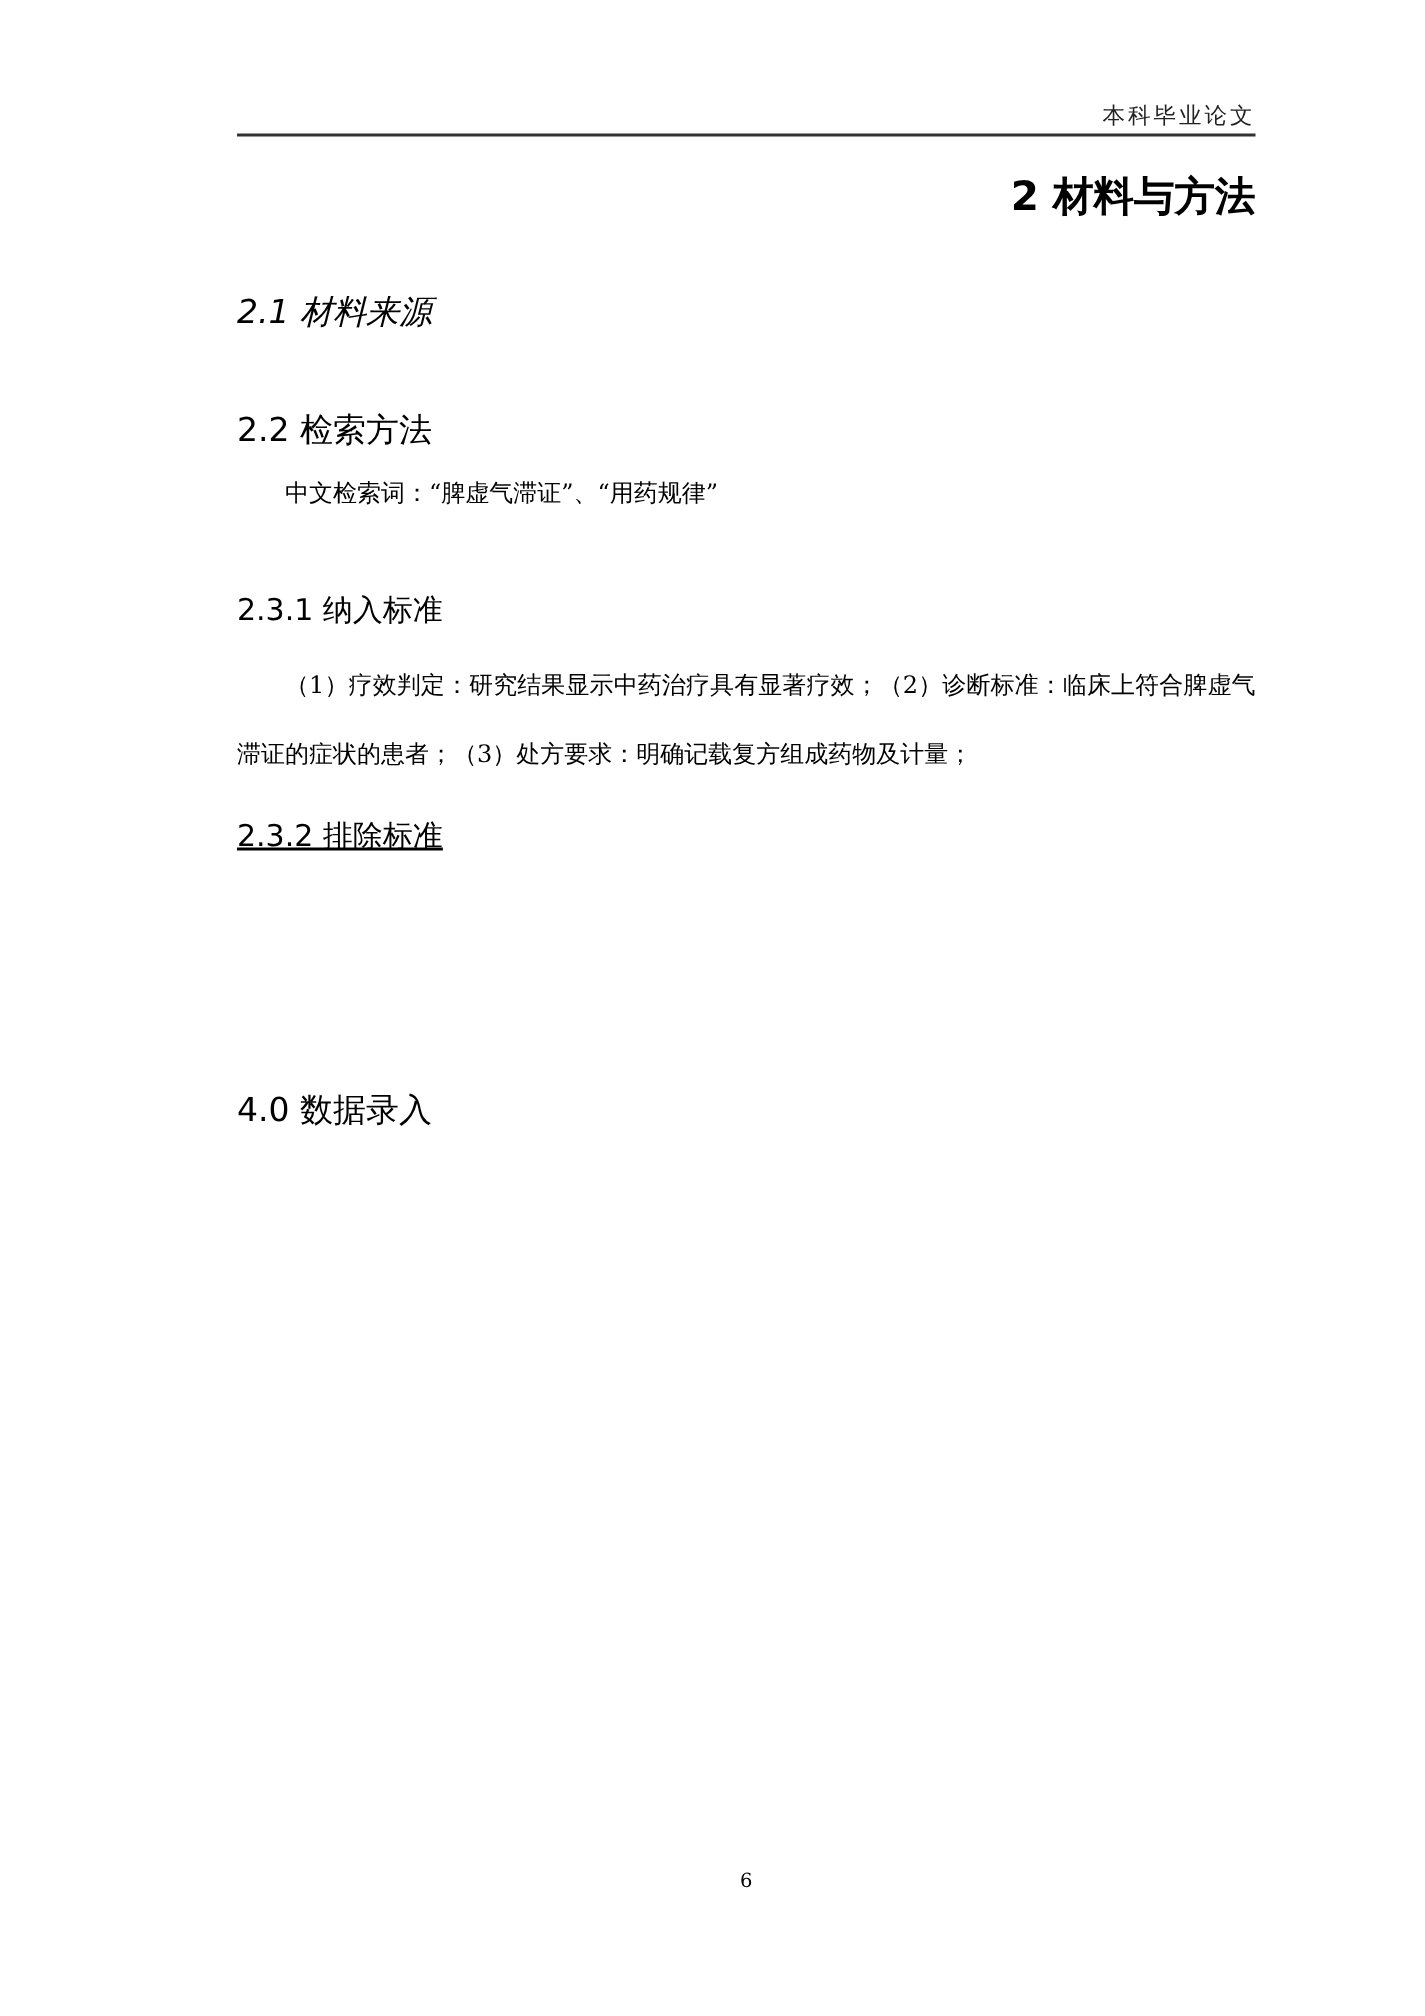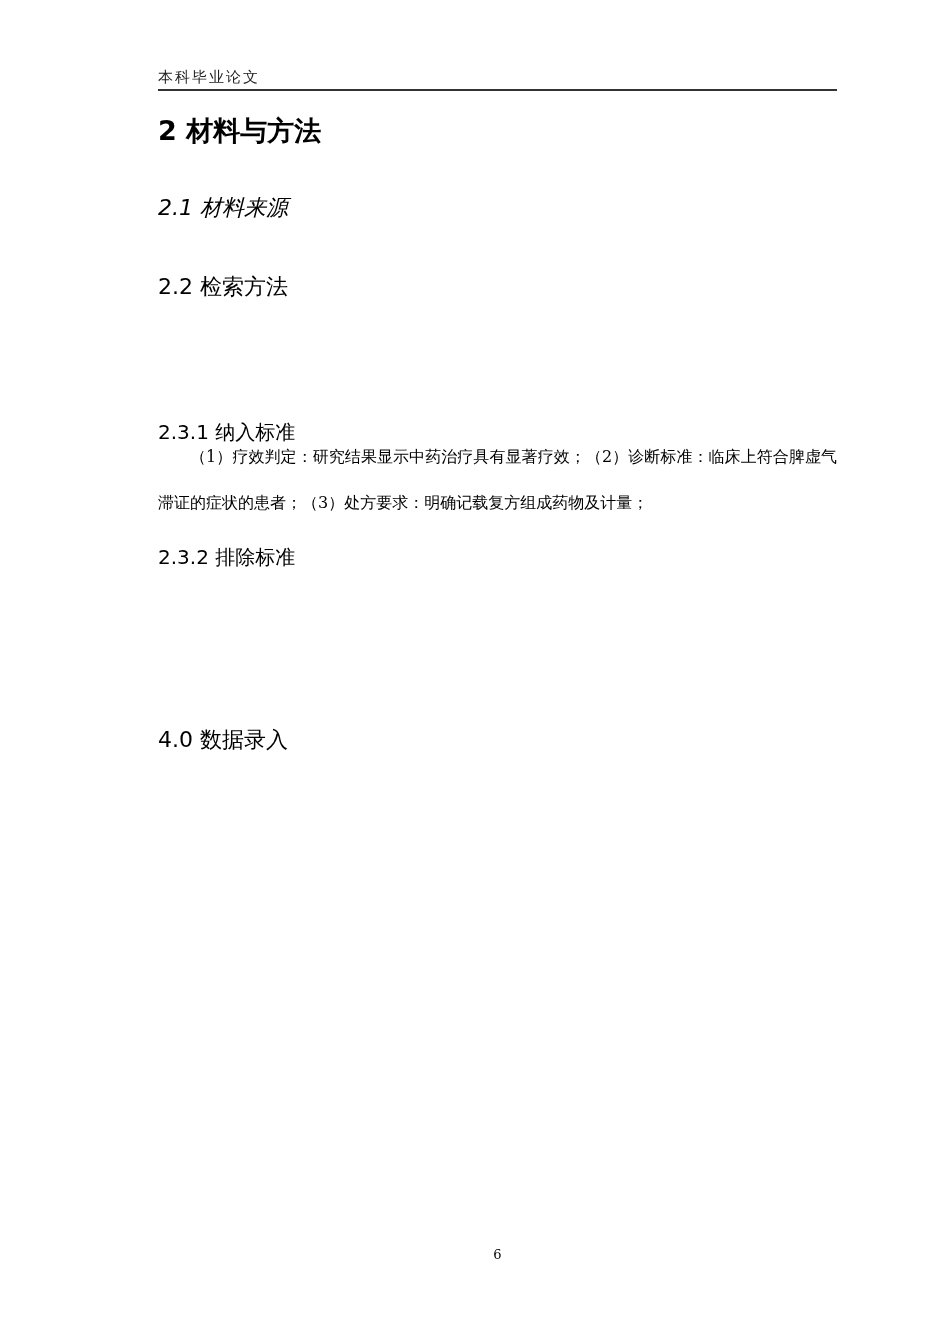--- a/index.html
+++ b/index.html
@@ -1,28 +1,28 @@
 <!DOCTYPE html>
 <html><head>
 <meta charset="utf-8">
 <style>
   html, body { margin: 0; padding: 0; background: #ffffff; }
   body { width: 950px; height: 1344px; position: relative; overflow: hidden; color: #000; }
   .page { position: absolute; left: 0; top: 0; width: 950px; height: 1344px; }
   .header-text {
     position: absolute; top: 68px; left: 158px; width: 679px;
-    text-align: left; font-family: "DejaVu Serif", serif; font-size: 15px; letter-spacing: 2px;
+    text-align: right; font-family: "DejaVu Serif", serif; font-size: 15px; letter-spacing: 2px;
     color: #222;
   }
   .header-rule {
     position: absolute; top: 89px; left: 158px; width: 679px; height: 0;
     border-top: 2px solid #333;
   }
   .chapter-title {
-    position: absolute; top: 113px; left: 158px; width: 679px; text-align: left;
+    position: absolute; top: 113px; left: 158px; width: 679px; text-align: right;
     font-family: "DejaVu Sans", sans-serif; font-weight: bold; font-size: 27px;
   }
   .h2 {
     position: absolute; left: 158px;
     font-family: "DejaVu Sans", sans-serif; font-size: 22px; font-weight: normal;
   }
   .h3 {
     position: absolute; left: 158px;
     font-family: "DejaVu Sans", sans-serif; font-size: 20px; font-weight: normal;
   }
@@ -43,23 +43,24 @@
 <div class="page">
 
   <div class="header-text">本科毕业论文</div>
   <div class="header-rule"></div>
 
   <div class="chapter-title">2  材料与方法</div>
 
   <div class="h2" style="top:193px;font-style:italic;">2.1  材料来源</div>
 
   <div class="h2" style="top:272px;">2.2  检索方法</div>
+  <div class="para single" style="top:319px;">中文检索词：“脾虚气滞证”、“用药规律”</div>
 
 
-  <div class="h3" style="top:419px;text-align:right;">2.3.1  纳入标准</div>
+  <div class="h3" style="top:393px;text-align:right;">2.3.1  纳入标准</div>
   <div class="para" style="top:434px;">（1）疗效判定：研究结果显示中药治疗具有显著疗效；（2）诊断标准：临床上符合脾虚气滞证的症状的患者；（3）处方要求：明确记载复方组成药物及计量；</div>
 
-  <div class="h3" style="top:544px;">2.3.2  排除标准</div>
+  <div class="h3" style="top:544px;text-decoration:underline;">2.3.2  排除标准</div>
 
   <div class="h2" style="top:725px;">4.0  数据录入</div>
 
   <div class="page-number">6</div>
 </div>
 
 </body></html>

